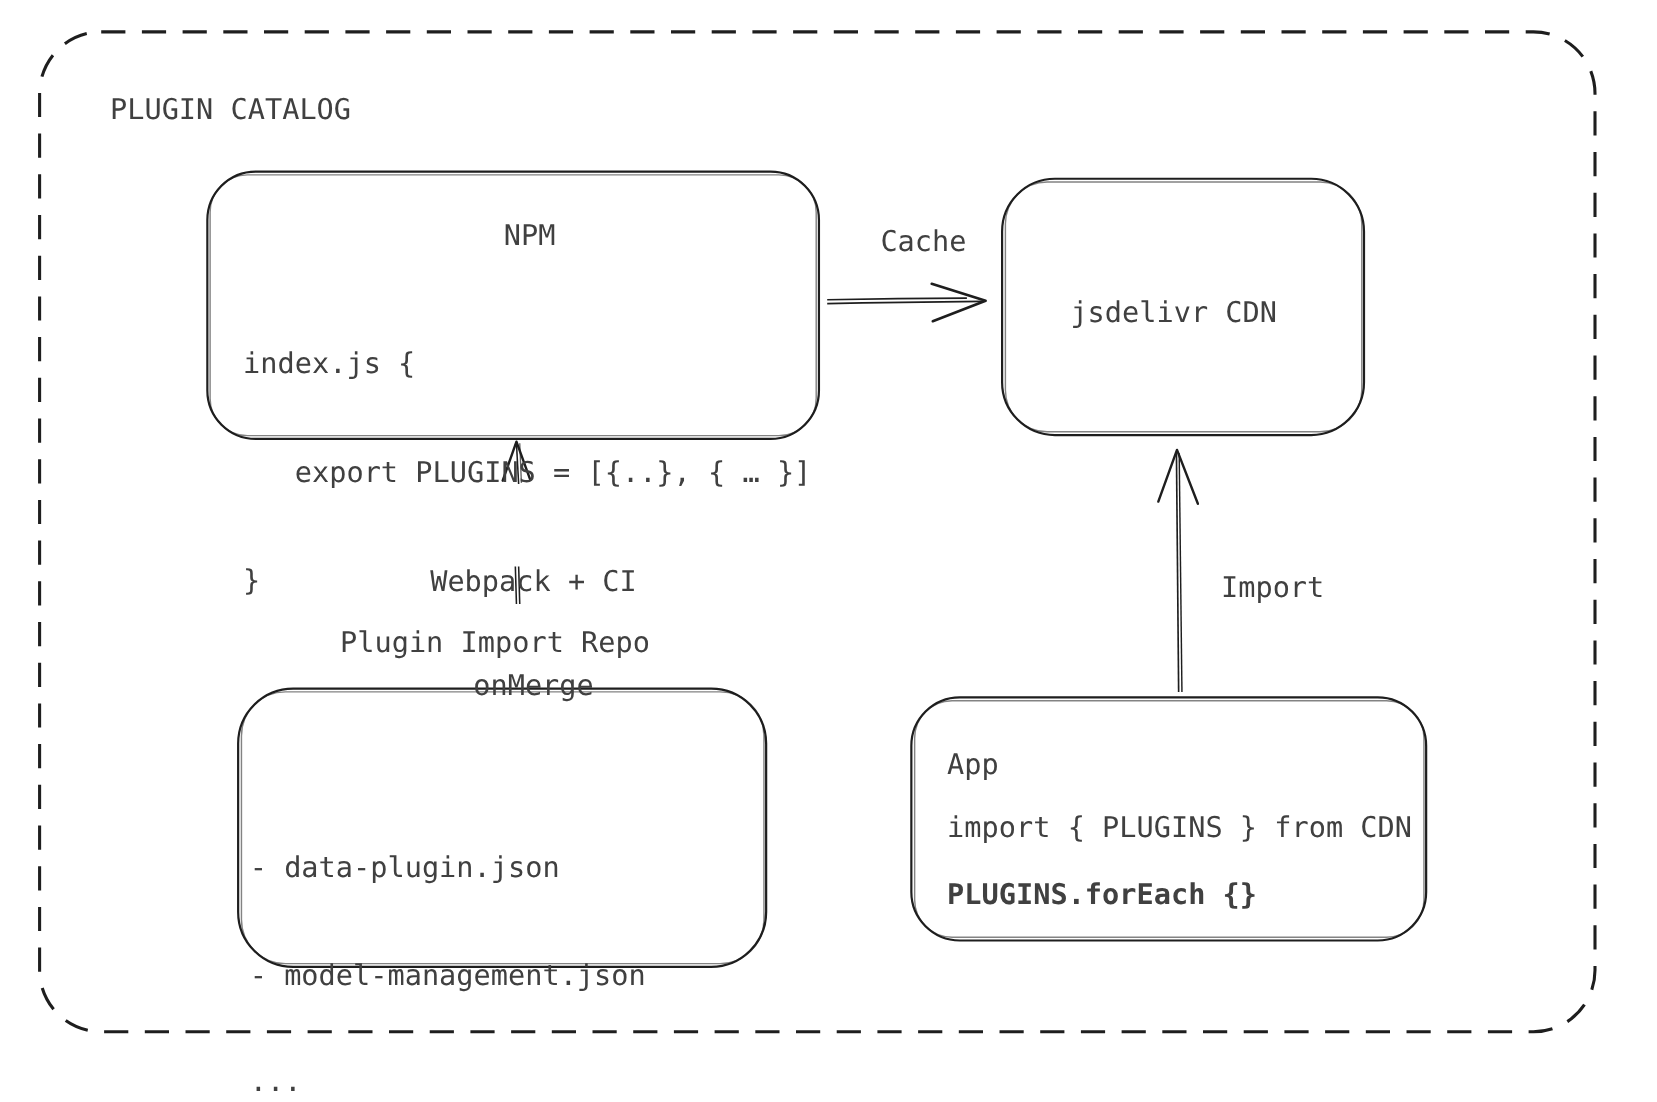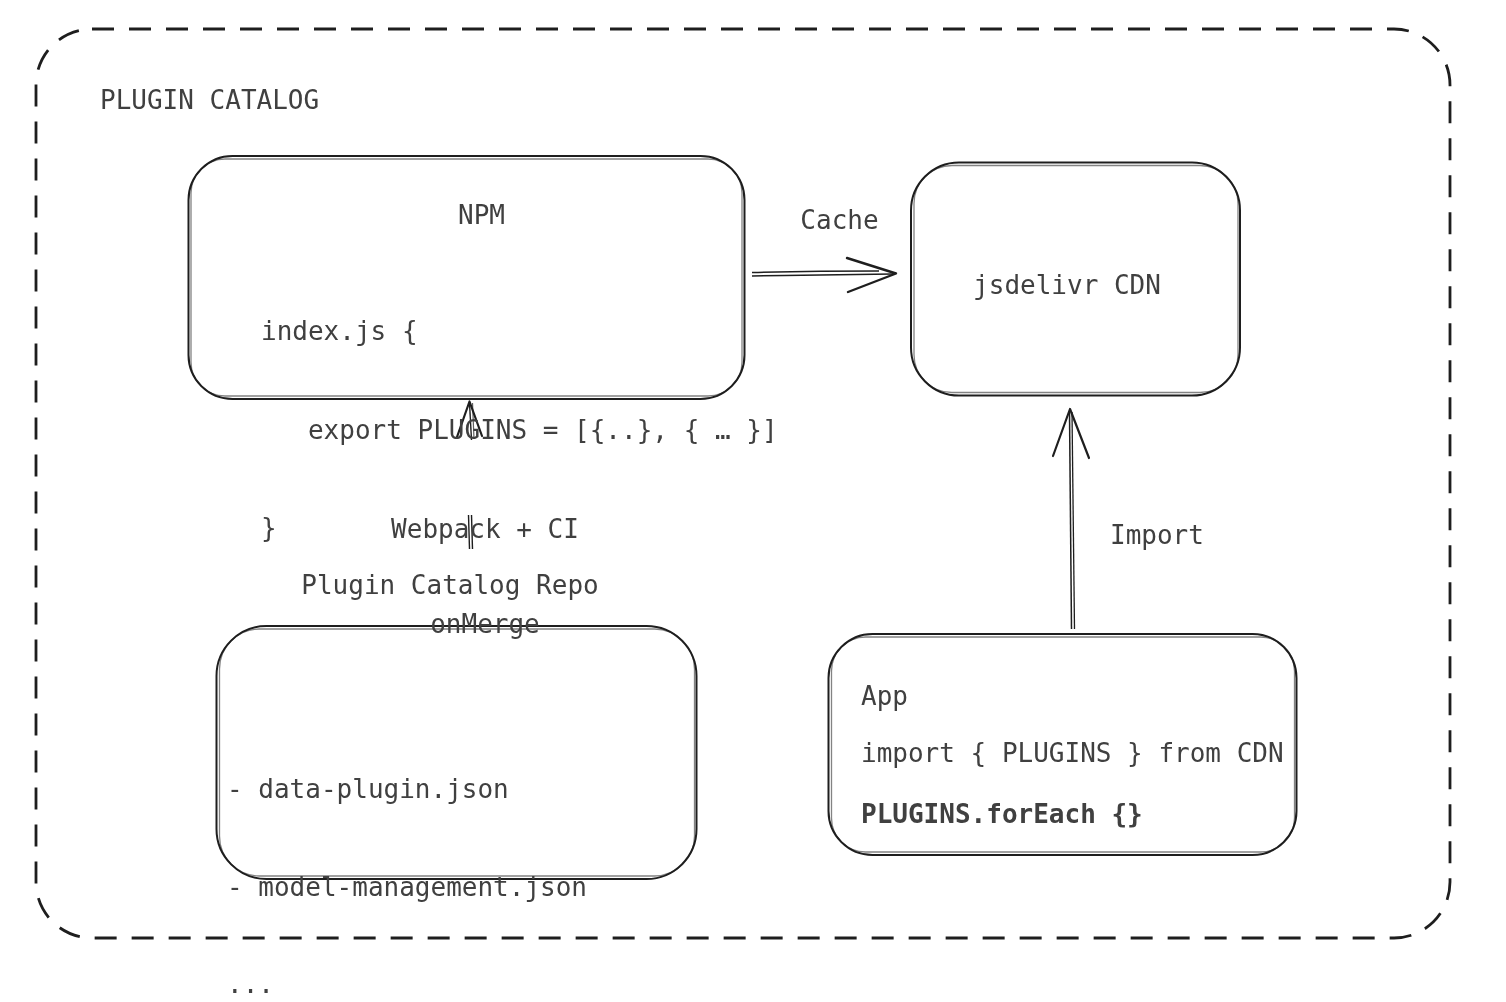--- a/index.html
+++ b/index.html
@@ -25,21 +25,21 @@
   .shapes * { vector-effect: non-scaling-stroke; }
   .label {
     position: absolute;
     font-size: 26px;
     line-height: 1.2;
     white-space: pre;
     color: #404040;
   }
   .centered { text-align: center; padding-left: 15px; }
   .code-block .line { white-space: pre; }
-  .npm-code .line { line-height: 36px; margin-left: 40px; }
+  .npm-code .line { line-height: 36px; }
   .repo-files .line { line-height: 35px; }
   .build-label .line { line-height: 32px; }
 </style>
 </head>
 <body>
 
 <div class="canvas">
 
   <svg class="shapes" viewBox="0 0 1506 1002" fill="none" stroke="#1e1e1e">
 
@@ -99,21 +99,21 @@
 
   <div class="label centered" style="left:752px; top:205px; width:145px;">Cache</div>
 
   <div class="label centered" style="left:911px; top:270px; width:282px;">jsdelivr CDN</div>
 
   <div class="label centered build-label" style="left:344px; top:451px; width:252px;">
     <div class="line">Webpack + CI</div>
     <div class="line">onMerge</div>
   </div>
 
-  <div class="label centered" style="left:285px; top:570px; width:300px;">Plugin Catalog Repo</div>
+  <div class="label centered" style="left:285px; top:570px; width:300px;">Plugin Import Repo</div>
   <div class="label code-block repo-files" style="left:227px; top:710px;">
     <div class="line">- data-plugin.json</div>
     <div class="line">- model-management.json</div>
     <div class="line">...</div>
   </div>
 
   <div class="label" style="left:1110px; top:520px;">Import</div>
 
   <div class="label" style="left:861px; top:681px;">App</div>
   <div class="label" style="left:861px; top:738px;">import { PLUGINS } from CDN</div>

